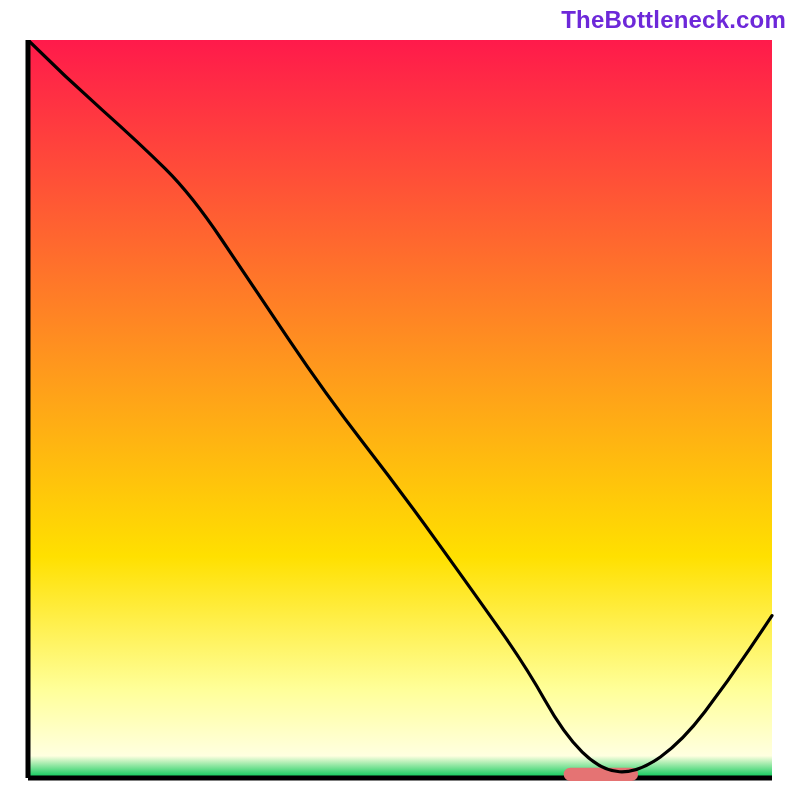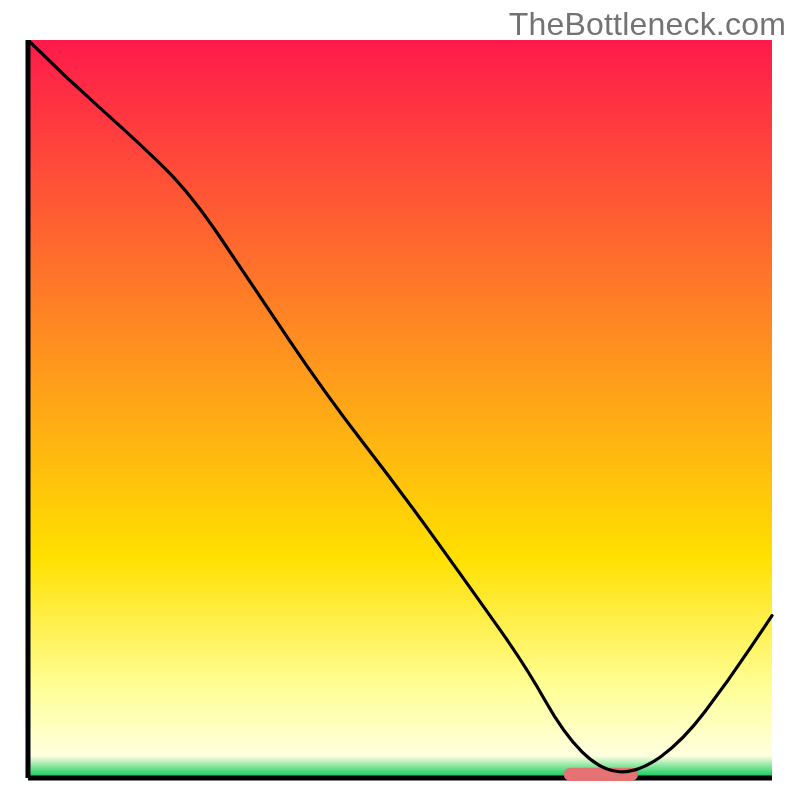--- a/index.html
+++ b/index.html
@@ -12,23 +12,23 @@
   }
   .wrap {
     position: relative;
     width: 800px;
     height: 800px;
   }
   .watermark {
     position: absolute;
     top: 6px;
     right: 14px;
-    font-size: 32px;
-    font-weight: 400;
-    color: #737373;
+    font-size: 24px;
+    font-weight: 700;
+    color: #6d28d9;
     letter-spacing: 0.2px;
   }
   .plot {
     position: absolute;
     left: 24px;
     top: 40px;
     width: 752px;
     height: 742px;
     
   }

